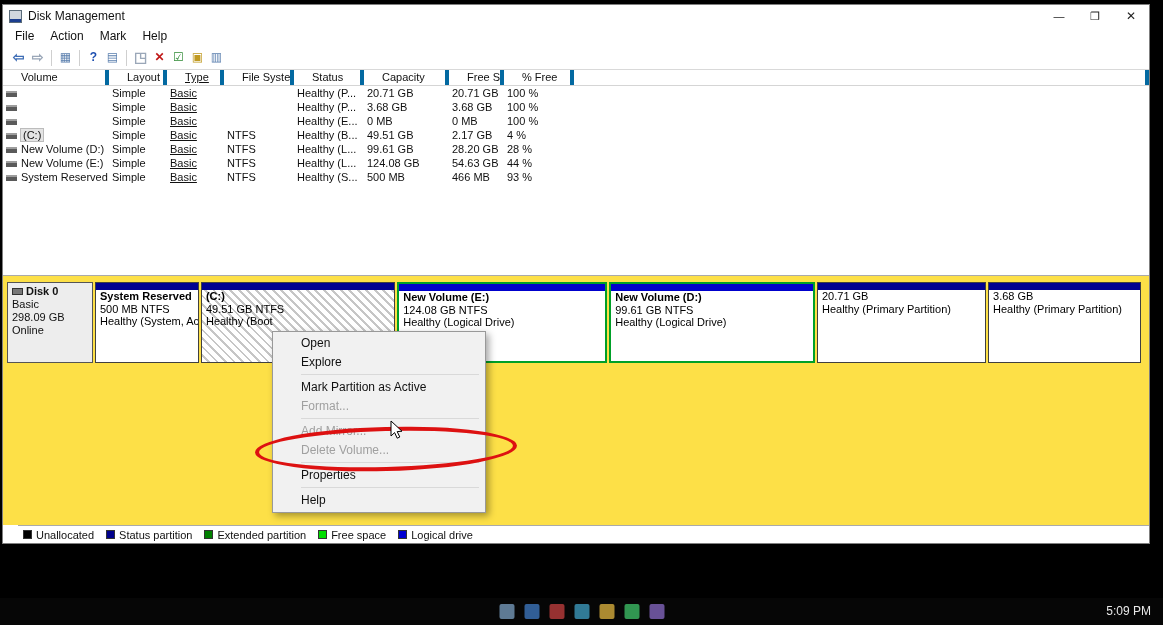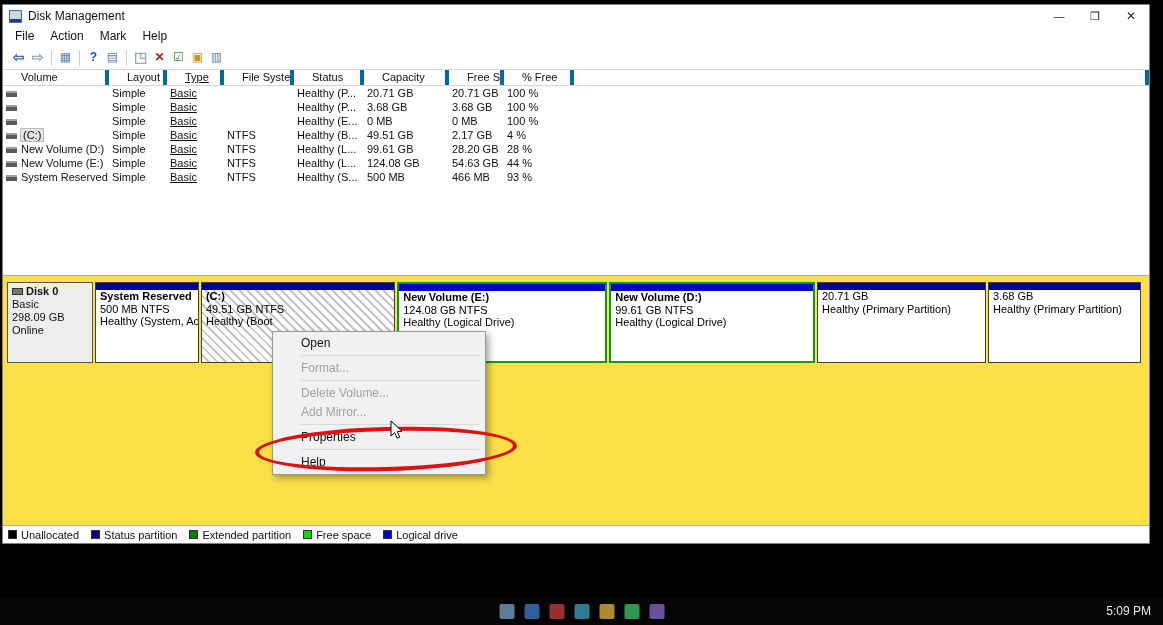--- a/index.html
+++ b/index.html
@@ -56,21 +56,21 @@
   .part .strip { height:7px; background:#000090; }
   .part.logical { border:2px solid #00a028; }
   .part.logical .strip { background:#0000cc; }
   .part.selected { background:repeating-linear-gradient(45deg,#fff 0,#fff 4px,#c6c6c6 4px,#c6c6c6 6px); }
   .pline { font-size:11px; line-height:12.5px; padding-left:4px; white-space:nowrap; overflow:hidden; color:#000; }
   .pline:first-of-type { padding-top:2px; }
   .w1{flex:0 0 9.9%;} .w2{flex:0 0 18.5%;} .w3{flex:0 0 20.0%;} .w4{flex:0 0 19.6%;} .w5{flex:0 0 16.1%;} .w6{flex:0 0 14.6%;}
 
   
   .legend { height:18px; border-top:1px solid #aaa; display:flex; align-items:center; gap:12px;
-            padding-left:5px; font-size:11px; color:#111; flex:0 0 auto; background:#fff; }
+            padding-left:5px; font-size:11px; color:#111; flex:0 0 auto; background:#fff;margin-left:15px; }
   .leg-item { display:flex; align-items:center; gap:4px; }
   .swatch { width:9px; height:9px; border:1px solid #333; display:inline-block; }
   .sw0{background:#000000;} .sw1{background:#00008b;} .sw2{background:#008000;} .sw3{background:#00dd00;} .sw4{background:#0000d2;}
 
   
   .context-menu { position:absolute; left:272px; top:331px; width:214px; background:#f1f1f1;
                   border:1px solid #999; box-shadow:3px 3px 7px rgba(0,0,0,0.35); padding:2px 0;
                   z-index:30; font-size:12px; color:#111; }
   .cm-item { height:19px; line-height:19px; padding-left:28px; white-space:nowrap; }
   .cm-item.disabled { color:#a0a0a0; }
@@ -287,25 +287,27 @@
       <span class="leg-item">
           <span class="swatch sw4"></span>
           <span>Logical drive</span>
         </span>
     </div>
 
   </div>
 
   <div class="context-menu">
     <div class="cm-item">Open</div>
+    <div class="cm-item">Explore</div>
     <div class="cm-sep"></div>
+    <div class="cm-item">Mark Partition as Active</div>
     <div class="cm-item disabled">Format...</div>
     <div class="cm-sep"></div>
+    <div class="cm-item disabled">Add Mirror...</div>
     <div class="cm-item disabled">Delete Volume...</div>
-    <div class="cm-item disabled">Add Mirror...</div>
     <div class="cm-sep"></div>
     <div class="cm-item">Properties</div>
     <div class="cm-sep"></div>
     <div class="cm-item">Help</div>
   </div>
 
   <div class="red-ellipse"></div>
 
   <svg class="cursor" width="20" height="20" viewBox="0 0 20 20">
     <path d="M2 1 L2 16 L5.6 12.6 L8.2 18.2 L10.8 17 L8.2 11.6 L13 11.2 Z" fill="#ffffff" stroke="#000000" stroke-width="1"></path>

